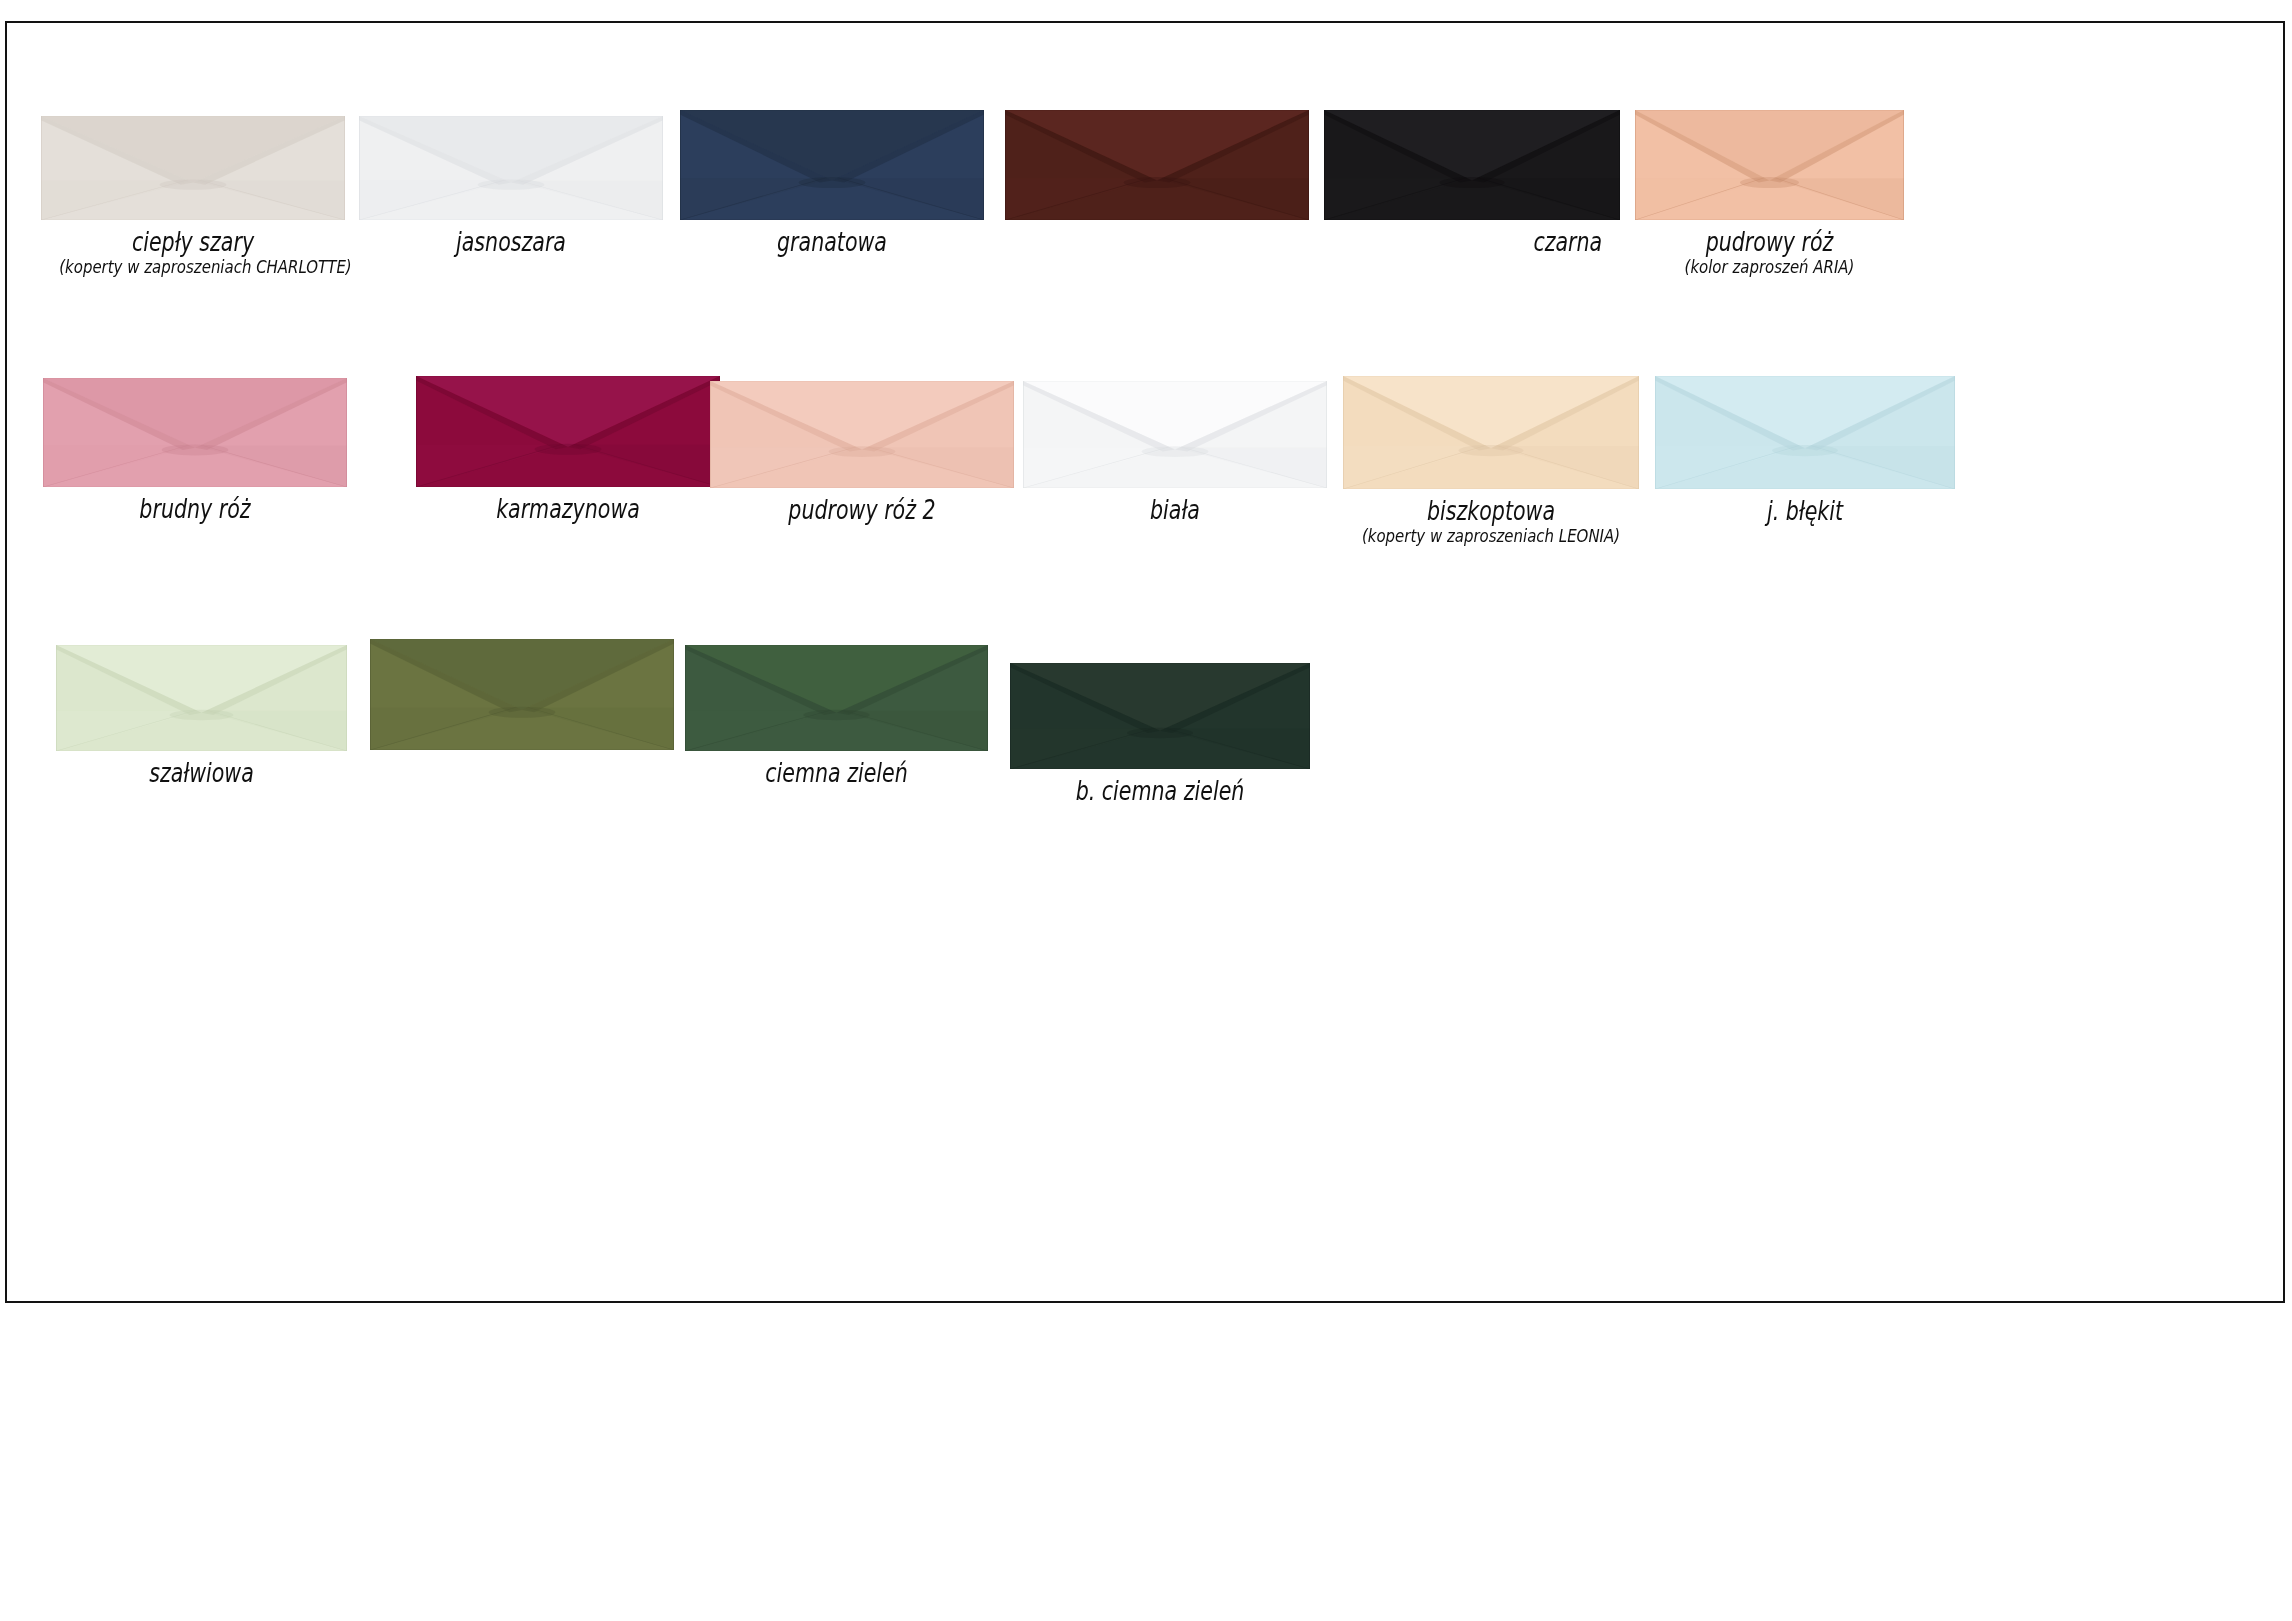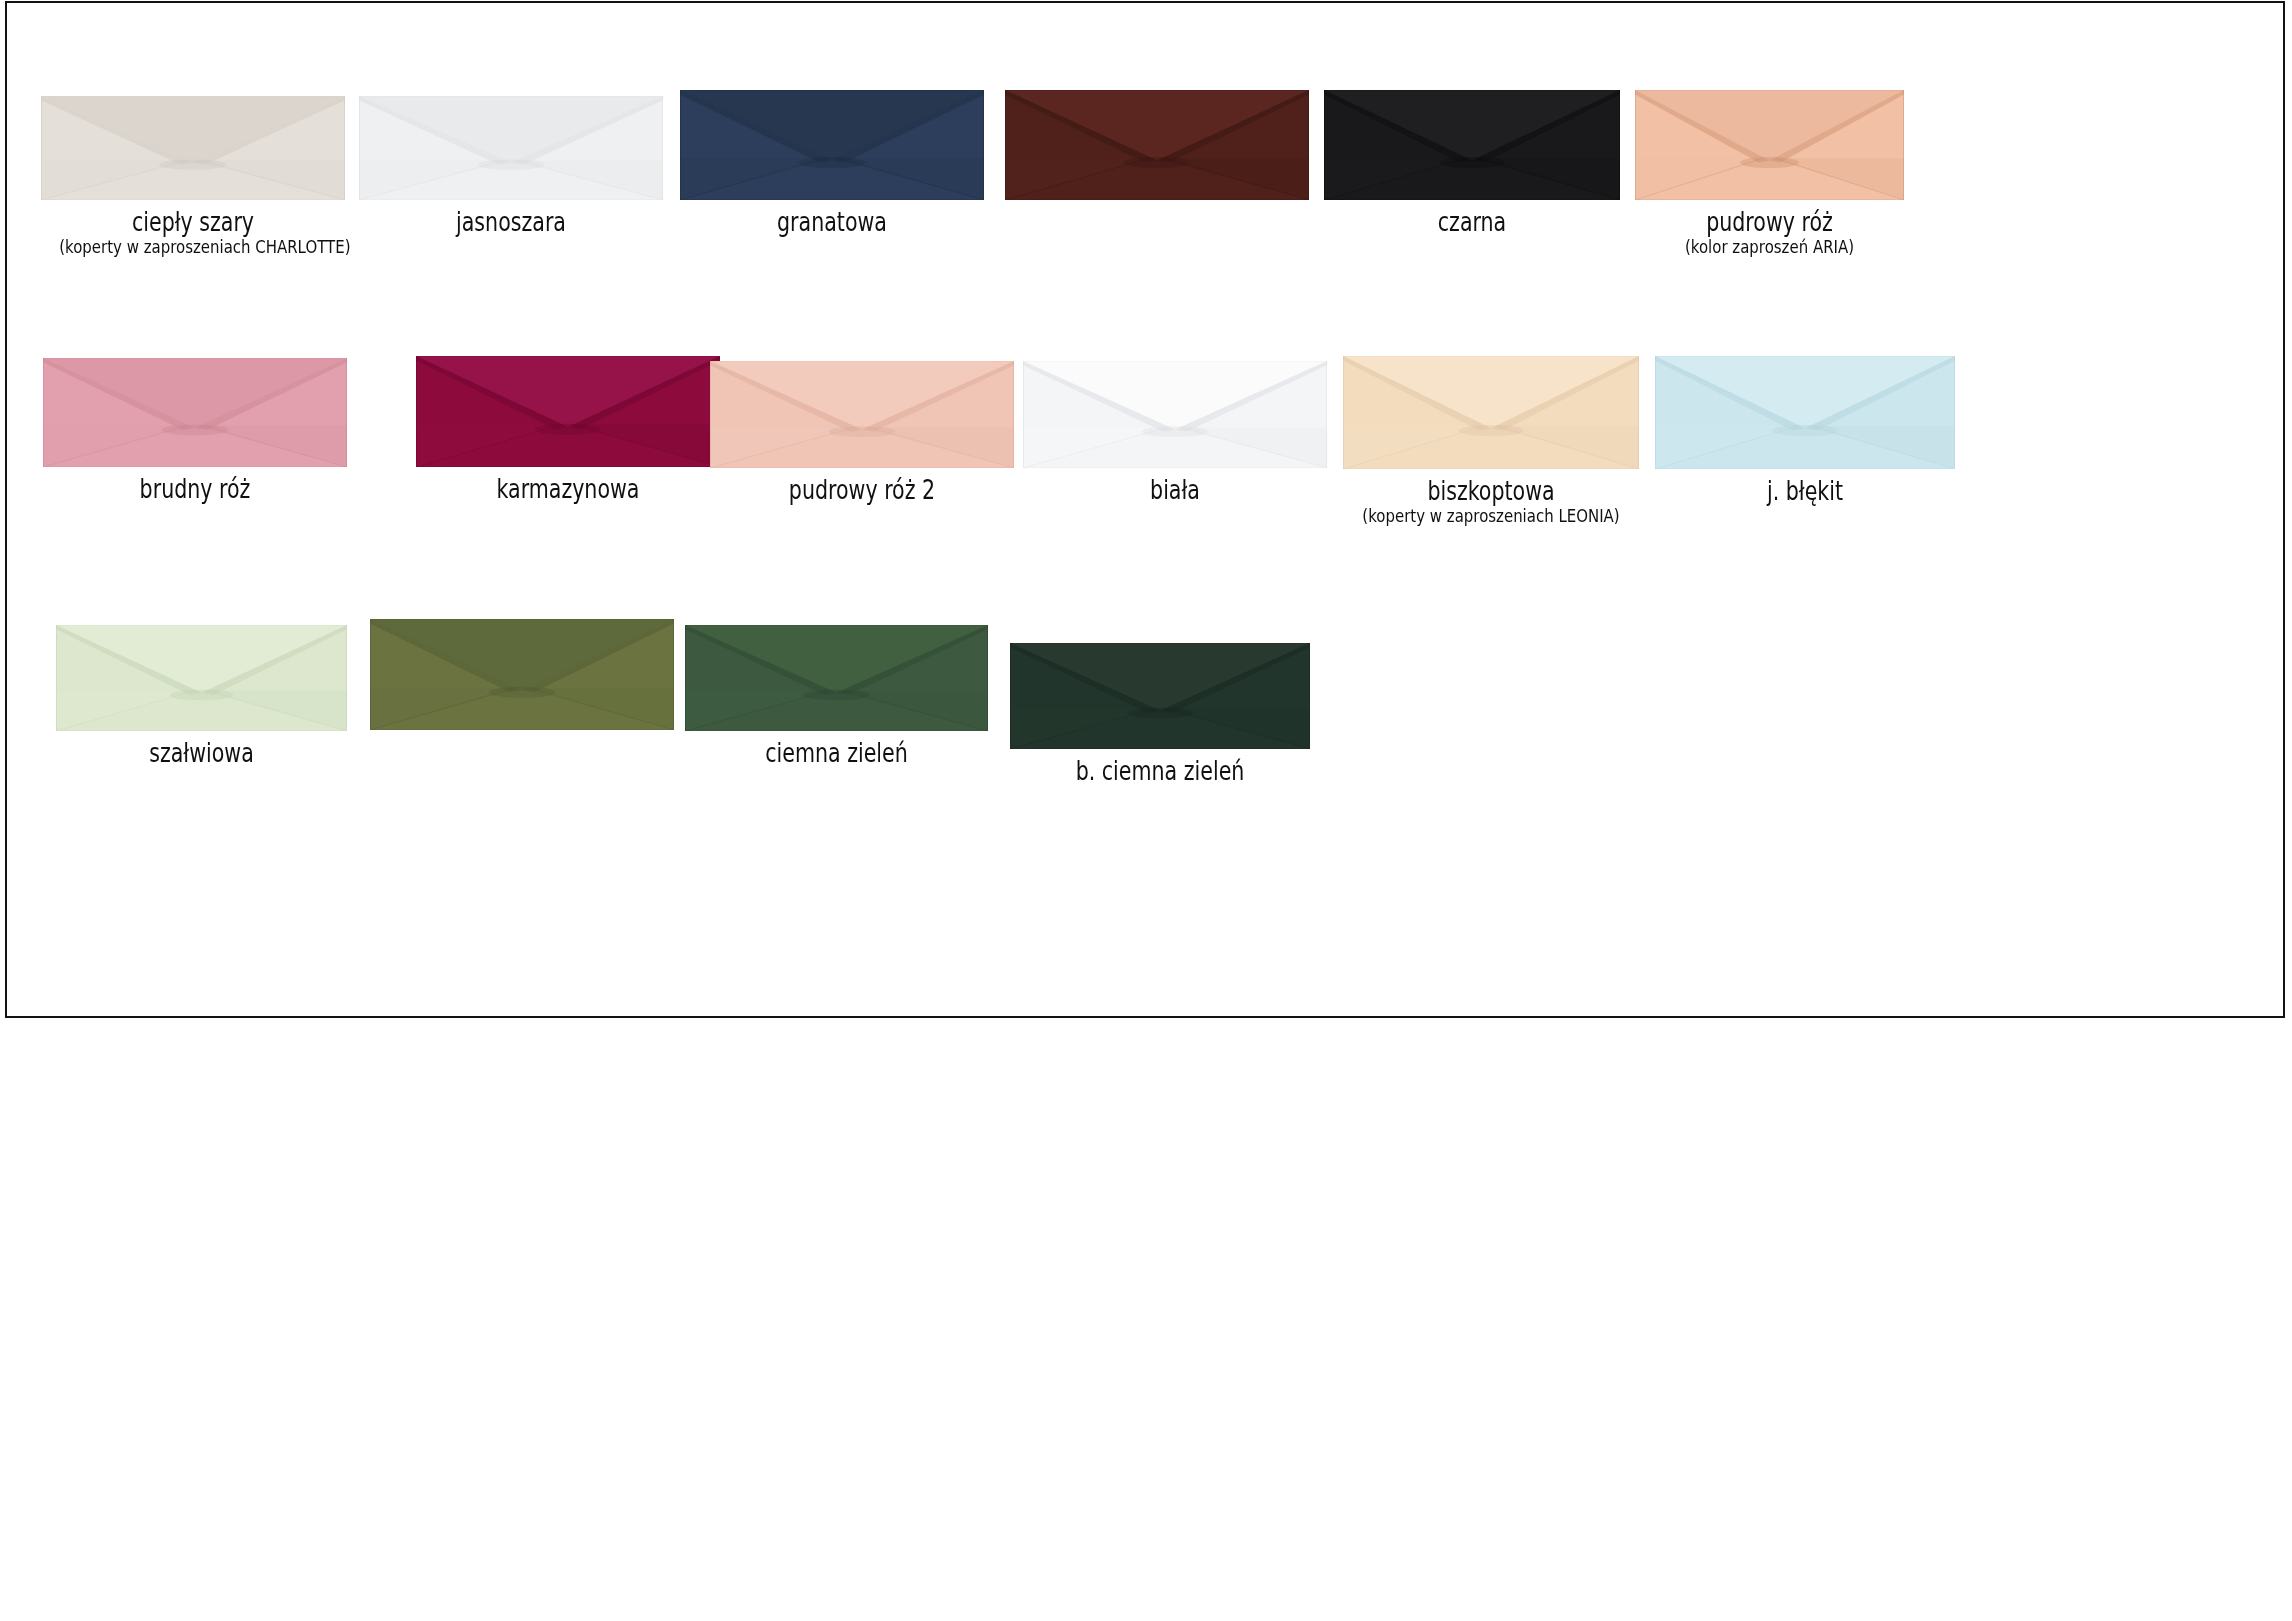--- a/index.html
+++ b/index.html
@@ -11,26 +11,27 @@
     width: 2293px;
     height: 1622px;
     font-family: "Liberation Sans", "DejaVu Sans", sans-serif;
     overflow: hidden;
   }
 
   
   #frame {
     position: absolute;
     left: 4.5px;
-    top: 1px;
+    top: 21px;
     width: 2280px;
-    height: 1017px;
+    height: 1282px;
     border: 2.7px solid #121212;
     background: #ffffff;
     box-sizing: border-box;
+    font-style: italic;
   }
   .cell {
     position: absolute;
     top: 0;
     text-align: center;
   }
 
   
   .env {
     position: relative;
@@ -141,21 +142,21 @@
             <line x1="0" y1="100" x2="50" y2="60" stroke="#391510" stroke-width="0.5" opacity="0.5"></line>
             <line x1="100" y1="100" x2="50" y2="60" stroke="#391510" stroke-width="0.5" opacity="0.5"></line>
             <polygon points="0,0 100,0 50,64" fill="#5b2620"></polygon>
             <polygon points="0,0 50,64 46,66 0,4" fill="#391510" opacity="0.45"></polygon>
             <polygon points="100,0 50,64 54,66 100,4" fill="#391510" opacity="0.45"></polygon>
             <ellipse cx="50" cy="66" rx="11" ry="5" fill="#391510" opacity="0.35"></ellipse>
             <rect x="0" y="0" width="100" height="100" fill="none" stroke="#391510" stroke-width="0.6" opacity="0.55"></rect>
           </svg>
         </div>
       </div>
-      <div class="cell" style="left: 1317px; top: 87px; width: 296px;">
+      <div class="cell" style="left: 1317px; top: 87px; width: 296px; text-align: right;">
         <div class="env" style="height: 110px; background: rgb(25, 24, 26);">
           <svg viewBox="0 0 100 100" preserveAspectRatio="none">
             <rect x="0" y="0" width="100" height="100" fill="#19181a"></rect>
             <polygon points="0,100 50,62 0,62" fill="#1f1e21" opacity="0.22"></polygon>
             <polygon points="100,100 50,62 100,62" fill="#0d0c0e" opacity="0.13"></polygon>
             <line x1="0" y1="100" x2="50" y2="60" stroke="#0d0c0e" stroke-width="0.5" opacity="0.5"></line>
             <line x1="100" y1="100" x2="50" y2="60" stroke="#0d0c0e" stroke-width="0.5" opacity="0.5"></line>
             <polygon points="0,0 100,0 50,64" fill="#1f1e21"></polygon>
             <polygon points="0,0 50,64 46,66 0,4" fill="#0d0c0e" opacity="0.45"></polygon>
             <polygon points="100,0 50,64 54,66 100,4" fill="#0d0c0e" opacity="0.45"></polygon>

